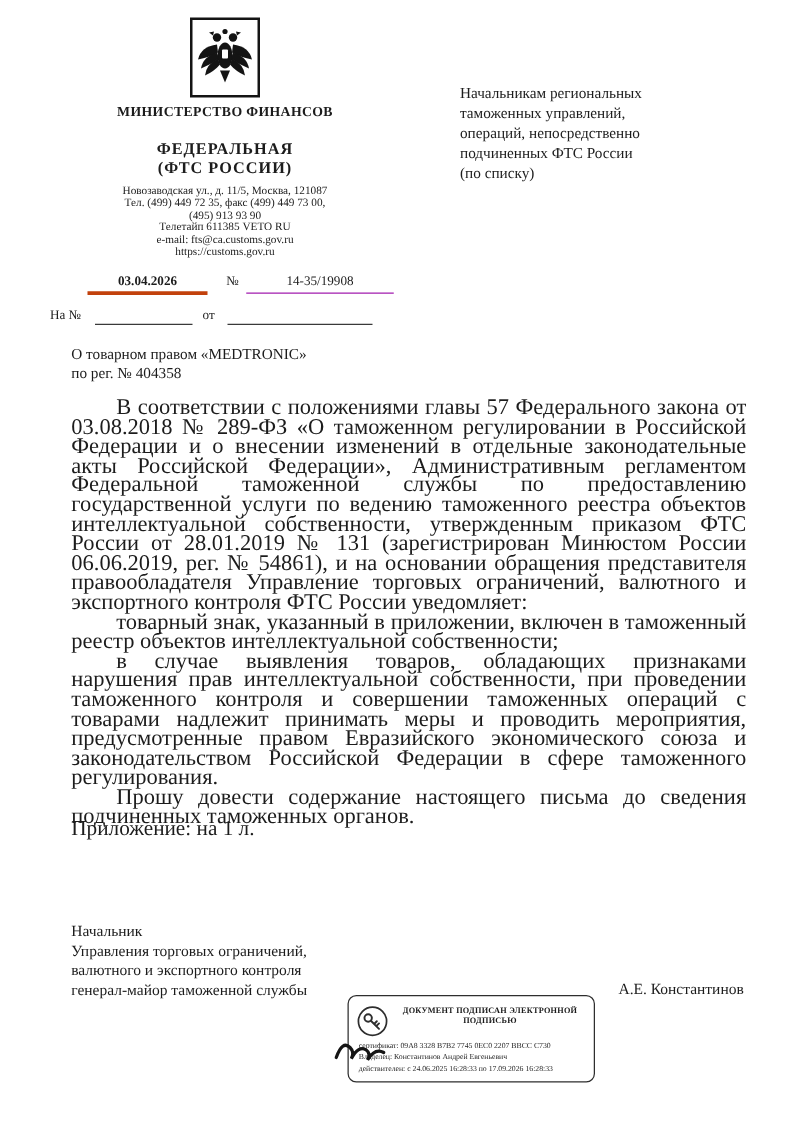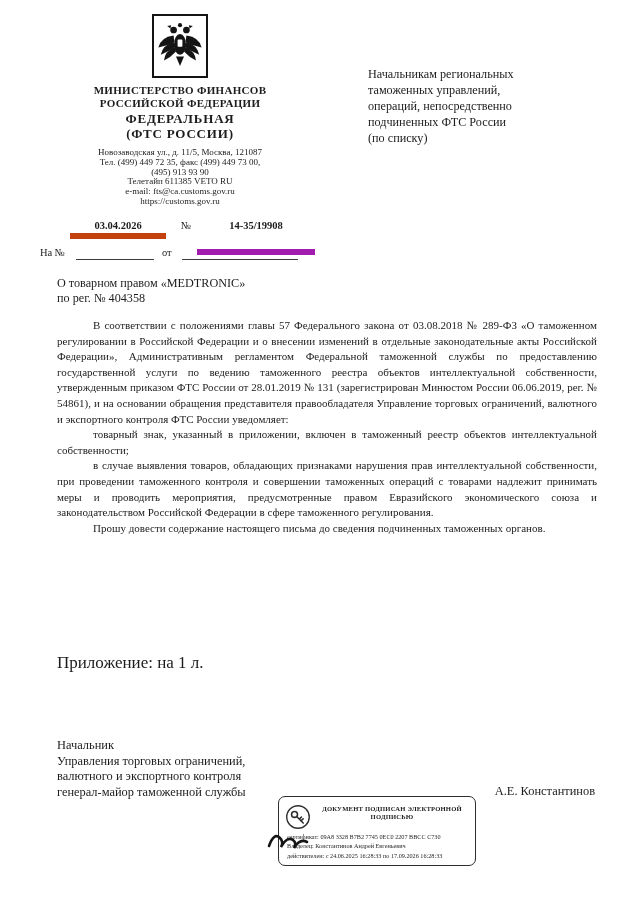--- a/index.html
+++ b/index.html
@@ -12,34 +12,34 @@
   .abs { position:absolute; }
   .center { text-align:center; }
 
   
   .emblem-box { left:152px; top:14px; width:56px; height:64px; border:2px solid #141414; display:flex; align-items:center; justify-content:center; }
   .ministry { left:40px; top:84px; width:280px; font-weight:bold; font-size:11px; line-height:13px; letter-spacing:.3px; }
   .service  { left:40px; top:112px; width:280px; font-weight:bold; font-size:13px; line-height:14.5px; letter-spacing:.8px; }
   .contacts { left:40px; top:148px; width:280px; font-size:9px; line-height:9.8px; color:#222; }
 
   .date-row { left:55px; top:220px; width:280px; height:16px; font-size:10.5px; }
-  .date-val { position:absolute; left:15px; top:0; width:96px; text-align:center; font-weight:bold; border-bottom:6px solid #c2410c; padding-bottom:2px; }
+  .date-val { position:absolute; left:15px; top:0; width:96px; text-align:center; font-weight:bold; border-bottom:3px solid #c2410c; padding-bottom:2px; }
   .num-sign { position:absolute; left:126px; top:0; }
-  .num-val  { position:absolute; left:142px; top:0; width:118px; text-align:center; font-weight:bold; border-bottom:6px solid #a21caf; padding-bottom:18px; }
+  .num-val  { position:absolute; left:142px; top:0; width:118px; text-align:center; font-weight:normal; border-bottom:1px solid #a21caf; padding-bottom:3px; }
   .ref-row  { left:38px; top:247px; width:280px; height:15px; font-size:10.5px; }
   .ref-na   { position:absolute; left:2px; top:0; }
   .ref-line1{ position:absolute; left:38px; top:12px; width:78px; border-bottom:1px solid #3a3a3a; }
   .ref-ot   { position:absolute; left:124px; top:0; }
   .ref-line2{ position:absolute; left:144px; top:12px; width:116px; border-bottom:1px solid #3a3a3a; }
 
   .addressee { left:368px; top:66px; width:235px; font-size:12.2px; line-height:16px; }
 
   .subject { left:57px; top:276px; width:320px; font-size:12.2px; line-height:15px; }
 
-  .body-text { left:57px; top:318px; width:540px; font-size:11px; line-height:15.6px; text-align:justify; }
+  .body-text { left:57px; top:318px; width:540px; font-size:18px; line-height:15.6px; text-align:justify; }
   .body-text p { text-indent:36px; margin:0; }
 
   .attachment { left:57px; top:653px; font-size:17px; }
 
   .sig-block { left:57px; top:738px; width:320px; font-size:12.4px; line-height:15.7px; }
   .sig-name  { right:45px; top:784px; font-size:12.4px; }
 
   
   .stamp { left:278px; top:796px; width:198px; height:70px; border:1.5px solid #2e2e2e; border-radius:7px; background:rgba(255,255,255,.85); }
   .stamp-icon { position:absolute; left:6px; top:7px; width:26px; height:26px; }
@@ -69,21 +69,20 @@
         <path d="M38 27 Q52 31 54 43 Q44 39 36 33 Z"></path>
         <path d="M37 33 Q49 39 50 50 Q41 46 35 39 Z"></path>
         <path d="M25 45 L35 45 L30 57 Z"></path>
         <rect x="27" y="24" width="6" height="9" rx="1" fill="#ffffff"></rect>
       </g>
     </svg>
   </div>
 
   <div class="abs ministry center">
     <div>МИНИСТЕРСТВО ФИНАНСОВ</div>
-    <div>РОССИЙСКОЙ ФЕДЕРАЦИИ</div>
   </div>
 
   <div class="abs service center">
     <div>ФЕДЕРАЛЬНАЯ</div>
     <div>(ФТС РОССИИ)</div>
   </div>
 
   <div class="abs contacts center">
     <div>Новозаводская ул., д. 11/5, Москва, 121087</div>
     <div>Тел. (499) 449 72 35, факс (499) 449 73 00,</div>

